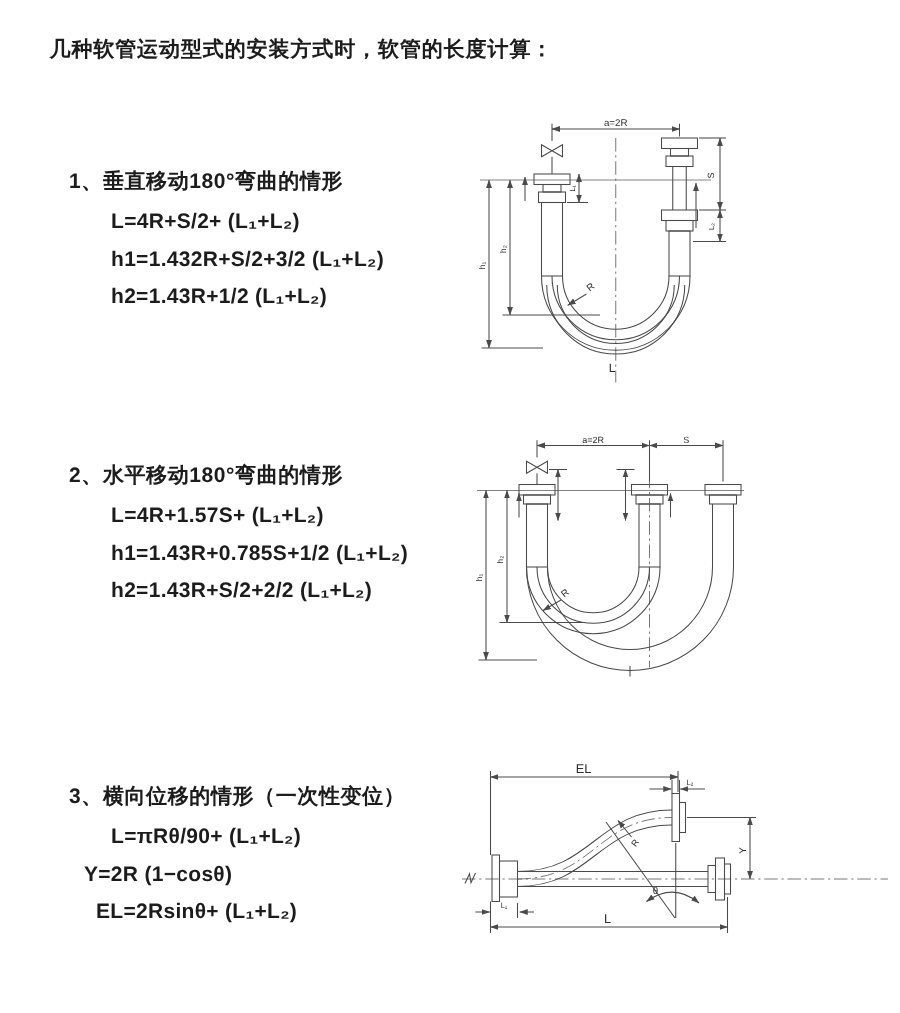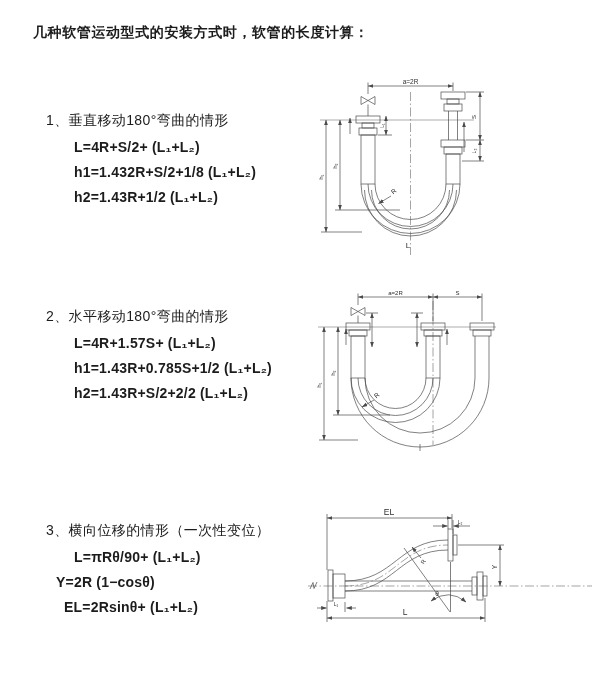--- a/index.html
+++ b/index.html
@@ -1,38 +1,38 @@
 <!DOCTYPE html>
 <html><head>
 <meta charset="utf-8">
 <style>
   html,body{margin:0;padding:0;background:#fff;}
   .page{position:relative;width:600px;height:675px;background:#ffffff;overflow:hidden;
         font-family:"Liberation Sans","DejaVu Sans",sans-serif;color:#1c1c1c;}
   .l{position:absolute;white-space:nowrap;font-size:14px;line-height:16px;}
   .title{font-weight:600;letter-spacing:.6px;}
-  .hd{font-weight:400;letter-spacing:.4px;}
+  .hd{font-weight:700;letter-spacing:.4px;}
   .fm{font-weight:700;letter-spacing:.2px;}
   svg.diag{position:absolute;}
   svg.diag .ln{stroke:#4a4a4a;stroke-width:.7;fill:none;}
   svg.diag .thin{stroke:#5a5a5a;stroke-width:.5;fill:none;}
   svg.diag .cl{stroke:#5a5a5a;stroke-width:.55;fill:none;stroke-dasharray:9 2.5 1.5 2.5;}
   svg.diag text{fill:#2e2e2e;stroke:none;font-family:"Liberation Sans","DejaVu Sans",sans-serif;}
 </style>
 </head>
 <body>
 
 <div class="page">
 
   <div class="l title" style="left:33px;top:24px">几种软管运动型式的安装方式时，软管的长度计算：</div>
 
   <section>
     <div class="l hd" style="left:46px;top:112px">1、垂直移动180°弯曲的情形</div>
     <div class="l fm" style="left:74px;top:139px">L=4R+S/2+ (L₁+L₂)</div>
-    <div class="l fm" style="left:74px;top:164px">h1=1.432R+S/2+1/8 (L₁+L₂)</div>
+    <div class="l fm" style="left:74px;top:164px">h1=1.432R+S/2+3/2 (L₁+L₂)</div>
     <div class="l fm" style="left:74px;top:189px">h2=1.43R+1/2 (L₁+L₂)</div>
   </section>
 
   <section>
     <div class="l hd" style="left:46px;top:308px">2、水平移动180°弯曲的情形</div>
     <div class="l fm" style="left:74px;top:335px">L=4R+1.57S+ (L₁+L₂)</div>
     <div class="l fm" style="left:74px;top:360px">h1=1.43R+0.785S+1/2 (L₁+L₂)</div>
     <div class="l fm" style="left:74px;top:385px">h2=1.43R+S/2+2/2 (L₁+L₂)</div>
   </section>
 

